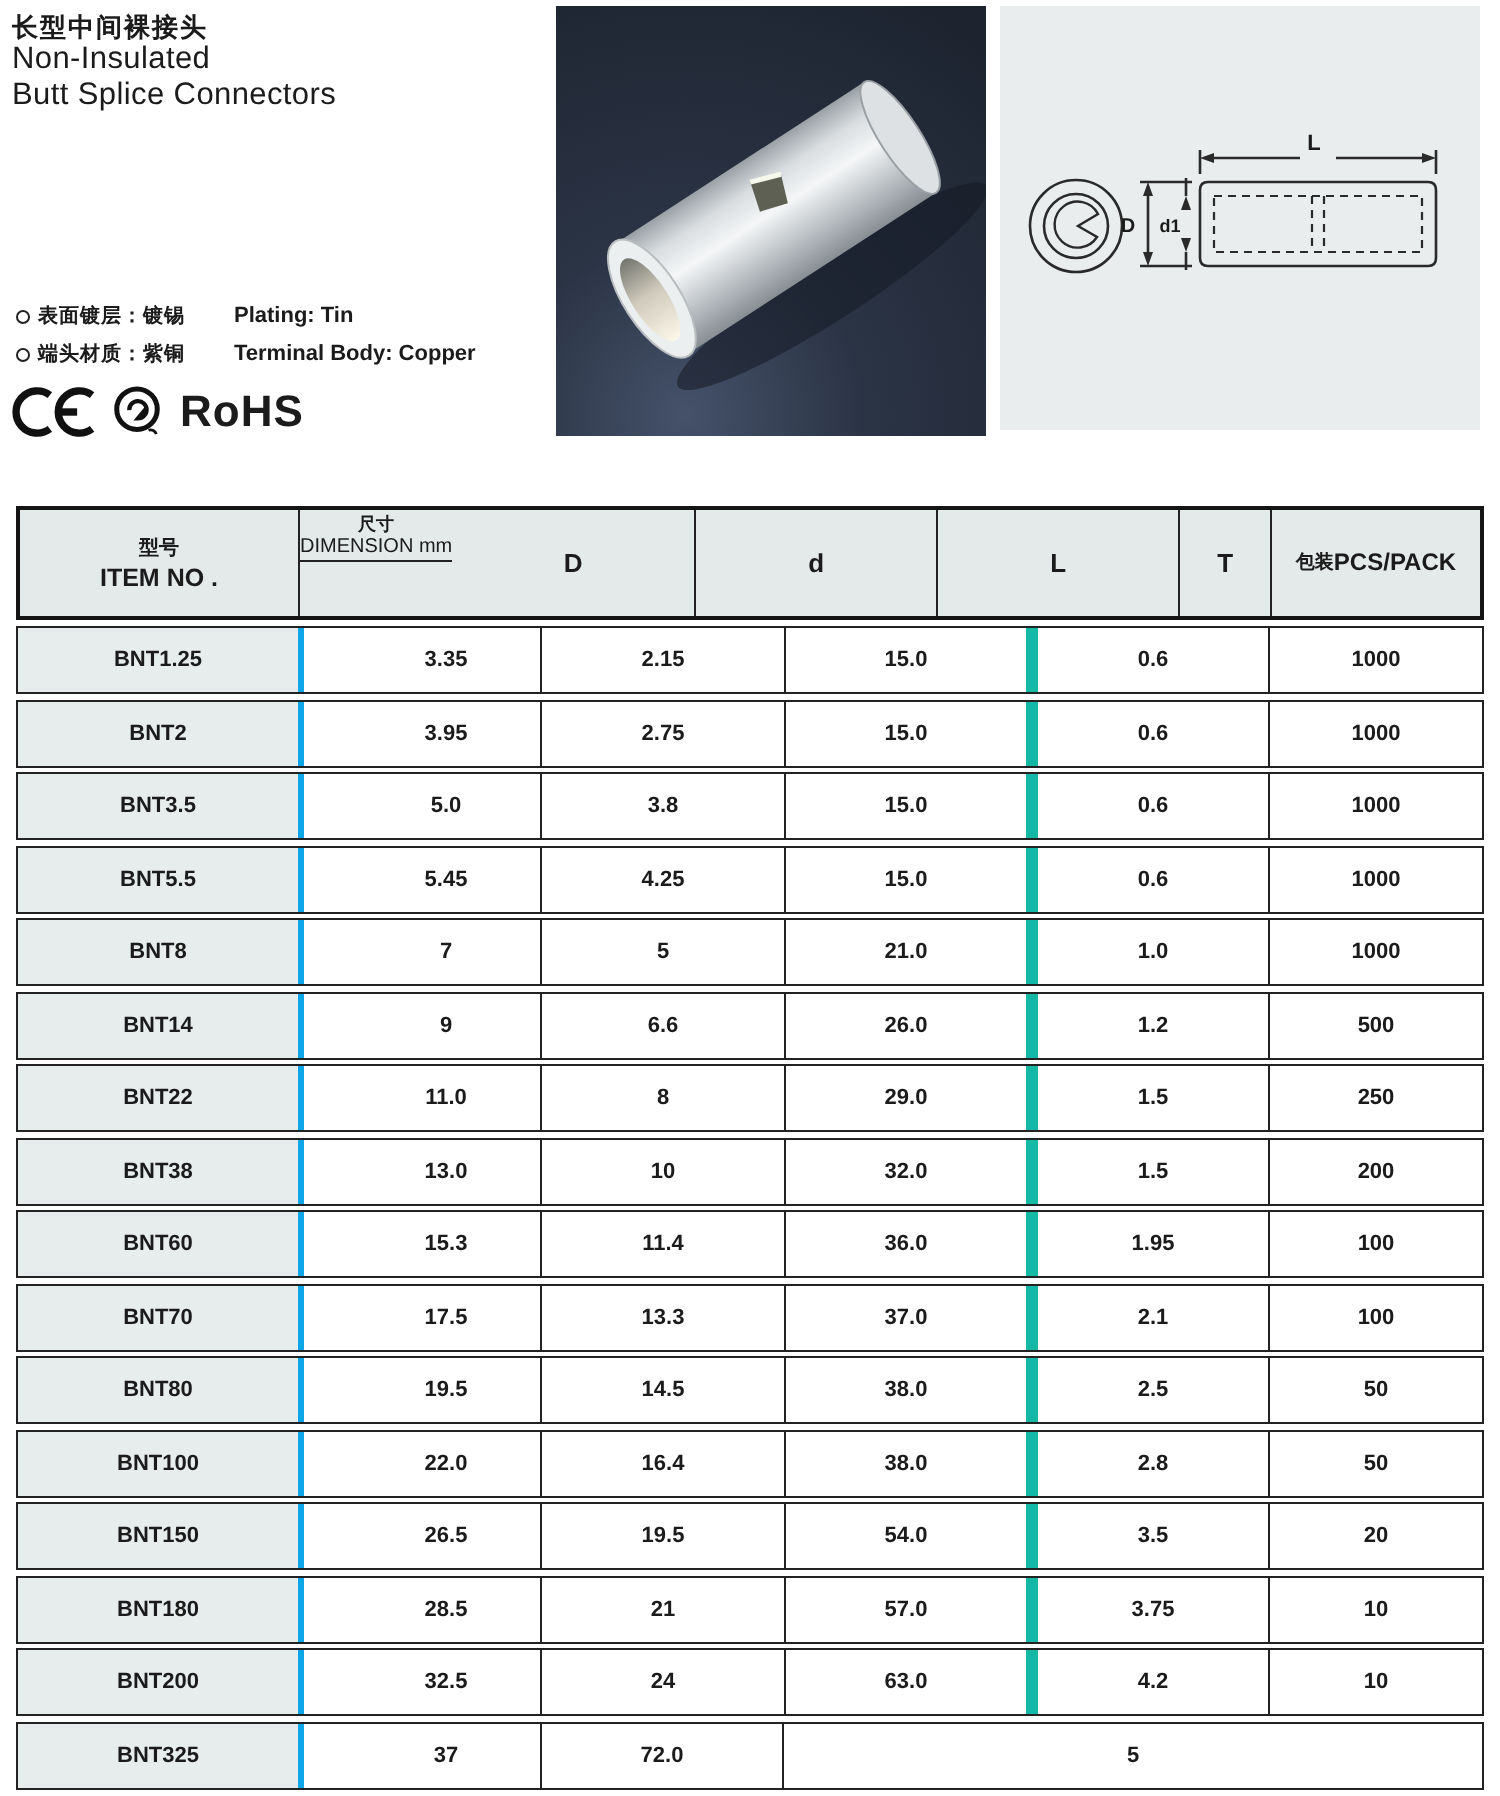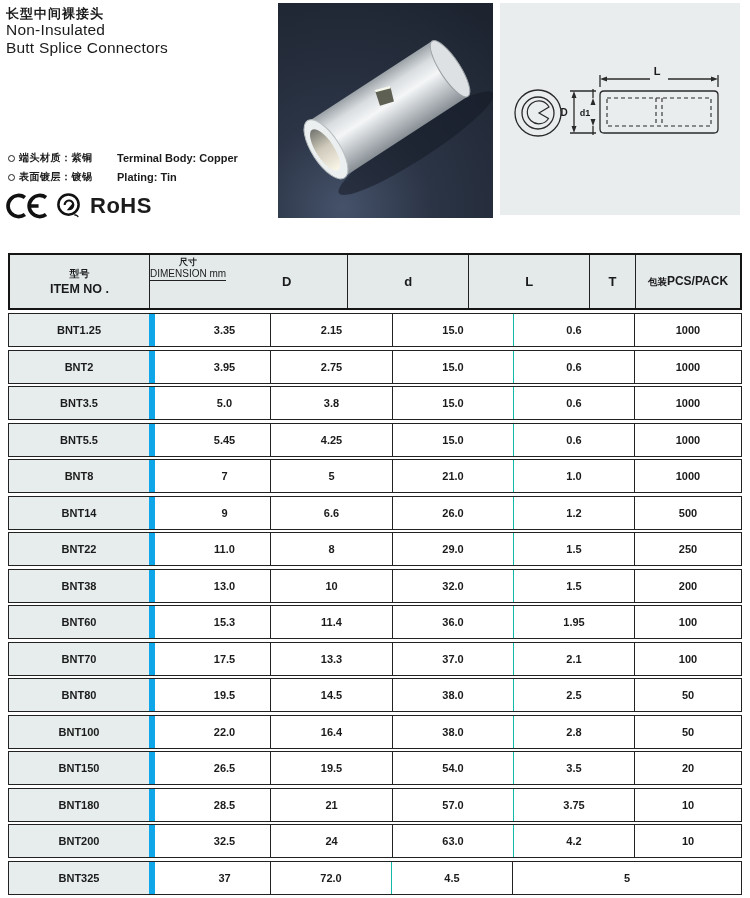--- a/index.html
+++ b/index.html
@@ -1,17 +1,17 @@
 <!DOCTYPE html>
 <html><head>
 <meta charset="utf-8">
 <style>
   html,body{margin:0;padding:0;background:#ffffff;}
   .page{position:relative;width:750px;height:898px;background:#ffffff;overflow:hidden;
-        font-family:"Liberation Sans",sans-serif;color:#1b1b1b;border-radius:14px;}
+        font-family:"Liberation Sans",sans-serif;color:#1b1b1b;}
 
   
   .title-block{position:absolute;left:6px;top:6px;width:265px;}
   .title-cn{font-size:13px;font-weight:bold;letter-spacing:1px;line-height:15px;}
   .title-en{font-size:15.5px;font-weight:500;line-height:18px;letter-spacing:.2px;}
 
   .specs{position:absolute;left:8px;top:151px;width:265px;font-size:10.5px;}
   .spec-row{display:flex;align-items:center;margin-bottom:5px;}
   .bullet{width:5px;height:5px;border:1.3px solid #222;border-radius:50%;margin-right:4px;flex:0 0 auto;}
   .spec-cn{font-weight:bold;font-size:10px;width:98px;letter-spacing:.5px;}
@@ -47,47 +47,47 @@
            align-items:center;justify-content:center;line-height:13px;}
   .th-pack .cn{font-size:9.5px;font-weight:bold;}
   .th-pack .en{font-size:12px;font-weight:bold;}
 
   .tbody{position:absolute;left:8px;top:313px;width:734px;}
   .trow{display:flex;height:34px;border:1px solid #222;margin-bottom:2.5px;
         box-sizing:border-box;background:#ffffff;}
   .tcell{display:flex;align-items:center;justify-content:center;
          font-size:11px;font-weight:bold;box-sizing:border-box;}
   .tcell.c0{width:140px;background:#e7eded;}
-  .tcell.c1{width:121px;border-left:6px solid #0ea5e9;padding-left:24px;}
+  .tcell.c1{width:121px;border-left:3px solid #0ea5e9;padding-left:24px;}
   .tcell.c2{width:122px;border-left:1px solid #222;}
   .tcell.c3{width:121px;border-left:1px solid #222;}
-  .tcell.c4{width:121px;border-left:1px solid #14b8a6;}
+  .tcell.c4{width:121px;border-left:6px solid #14b8a6;}
   .tcell.c5{flex:1;border-left:1px solid #222;}
 </style>
 </head>
 <body>
 
 <div class="page">
 
   <div class="title-block">
     <div class="title-cn">长型中间裸接头</div>
     <div class="title-en">Non-Insulated</div>
     <div class="title-en">Butt Splice Connectors</div>
   </div>
 
   <div class="specs">
     <div class="spec-row">
       <span class="bullet"></span>
+      <span class="spec-cn">表面镀层：镀锡</span>
+      <span class="spec-en">Plating: Tin</span>
+    </div>
+    <div class="spec-row">
+      <span class="bullet"></span>
       <span class="spec-cn">端头材质：紫铜</span>
       <span class="spec-en">Terminal Body: Copper</span>
-    </div>
-    <div class="spec-row">
-      <span class="bullet"></span>
-      <span class="spec-cn">表面镀层：镀锡</span>
-      <span class="spec-en">Plating: Tin</span>
     </div>
   </div>
 
   <div class="certs">
     <svg width="44" height="30" viewBox="0 0 50 32">
       <path d="M 21.5 6.4 A 12 12 0 1 0 21.5 25.6" fill="none" stroke="#111" stroke-width="4.2"></path>
       <path d="M 45.5 6.4 A 12 12 0 1 0 45.5 25.6" fill="none" stroke="#111" stroke-width="4.2"></path>
       <line x1="26" y1="16" x2="37" y2="16" stroke="#111" stroke-width="4.2"></line>
     </svg>
     <svg width="27" height="29" viewBox="0 0 28 30" style="margin-left:5px;">
@@ -310,18 +310,17 @@
         <div class="tcell c1">32.5</div>
         <div class="tcell c2">24</div>
         <div class="tcell c3">63.0</div>
         <div class="tcell c4">4.2</div>
         <div class="tcell c5">10</div>
       </div>
       <div class="trow">
         <div class="tcell c0">BNT325</div>
         <div class="tcell c1">37</div>
         <div class="tcell c3">72.0</div>
-        <div class="tcell c4">4.5</div>
         <div class="tcell c5">5</div>
       </div>
     </div>
 
 </div>
 
 </body></html>

